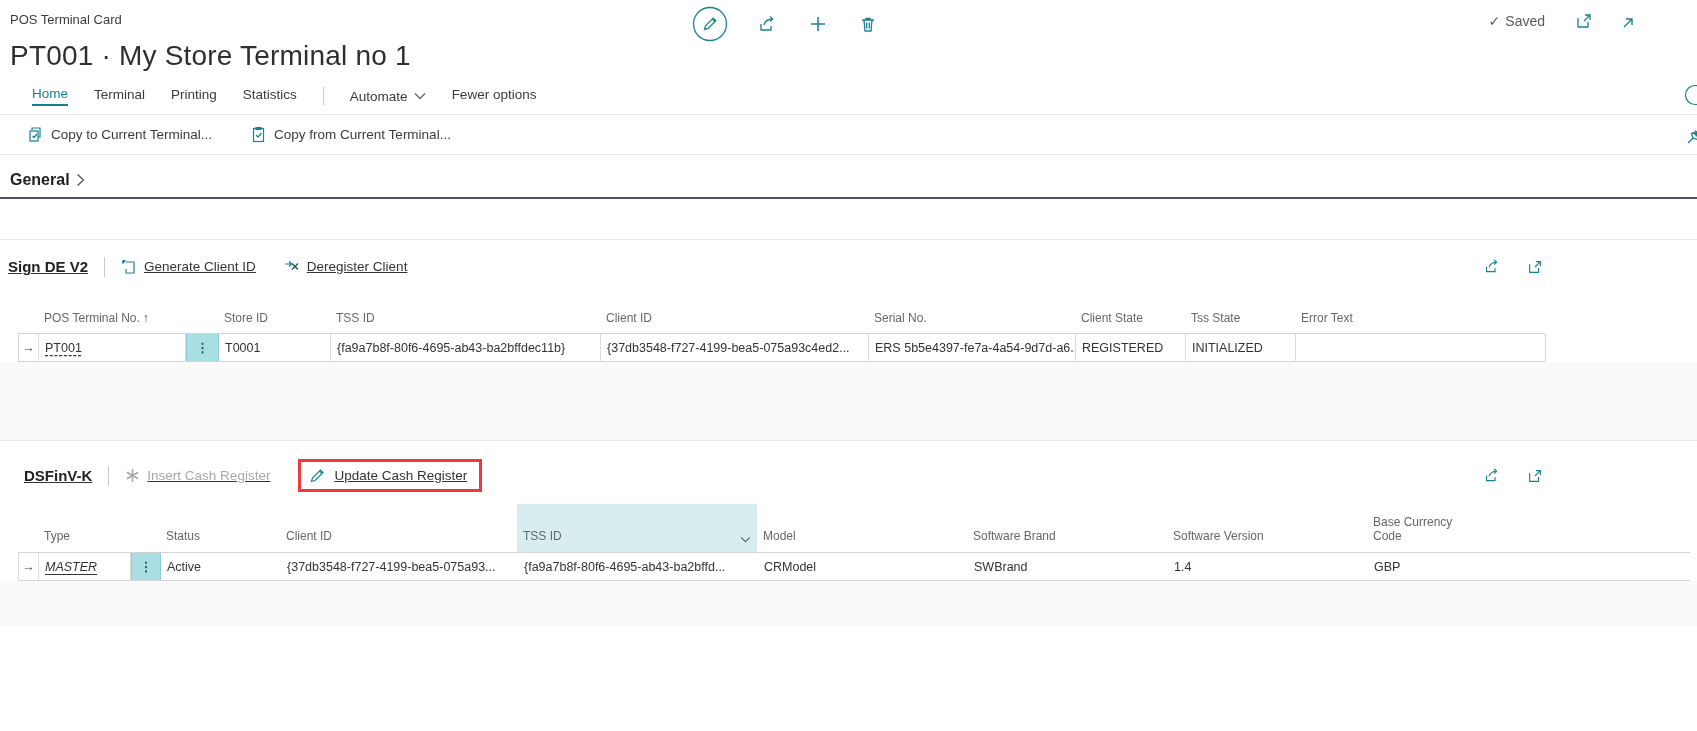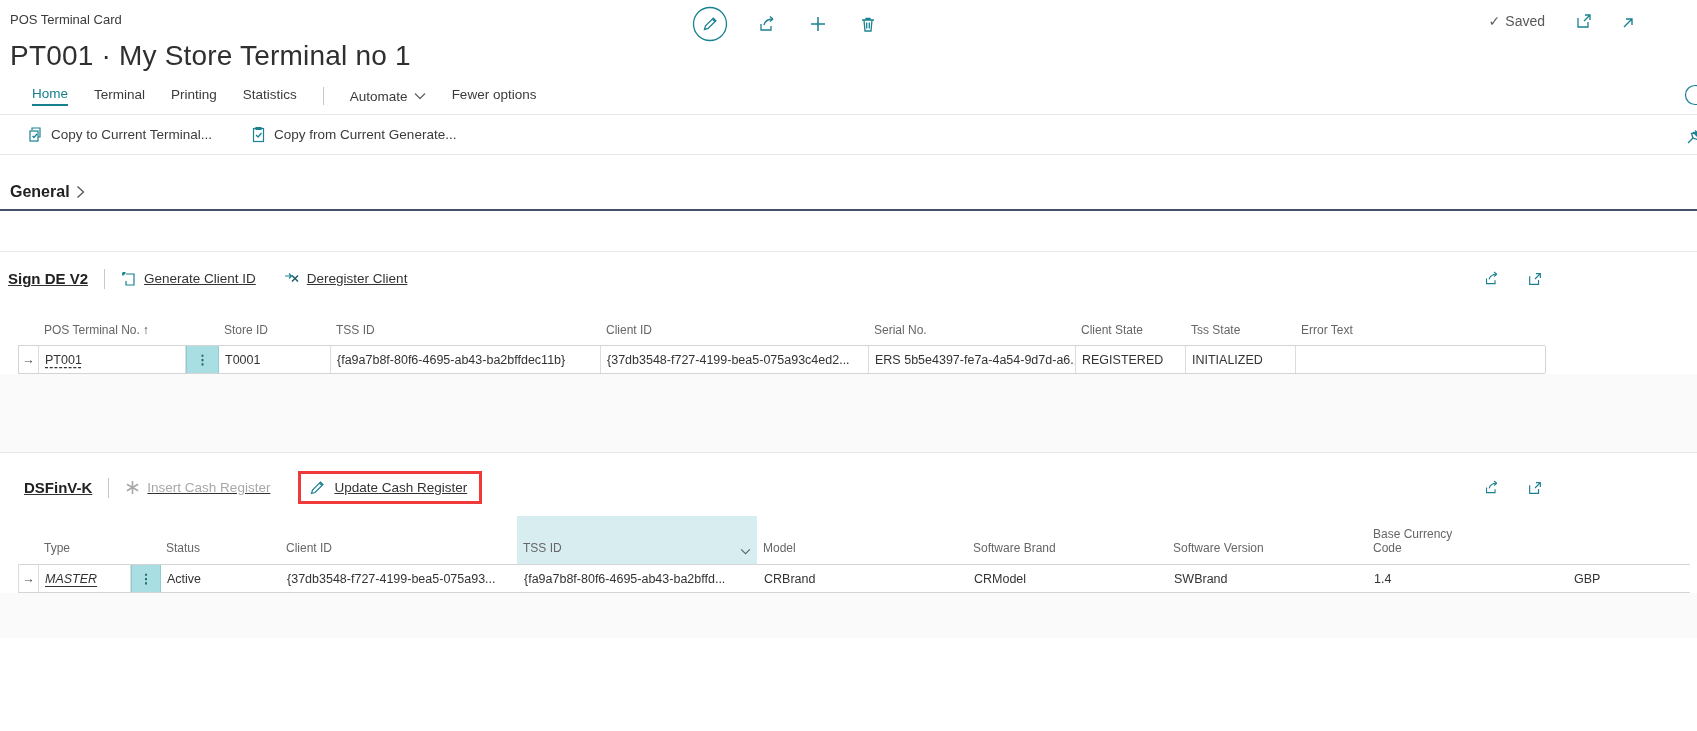--- a/index.html
+++ b/index.html
@@ -31,21 +31,21 @@
   .tab.active { color:#17808d; border-bottom:2px solid #17808d; }
   .tab-sep { width:1px; height:18px; background:#c8c8c8; }
   .tab-drop { display:flex; align-items:center; gap:6px; cursor:pointer; }
 
   
   .cmdbar { position:relative; display:flex; align-items:center; gap:38px; padding:11px 0 11px 27px; border-bottom:1px solid #e6e6e6; font-size:13.5px; color:#3b3b3b; }
   .cmd { display:flex; align-items:center; gap:7px; cursor:pointer;text-align:right; }
   .cmd.disabled { color:#a8a8a8; cursor:default; }
 
   
-  .general-wrap { margin-top:28px; }
+  .general-wrap { margin-top:16px; }
   .general-head { display:flex; align-items:center; gap:6px; margin-left:10px; font-size:16px; font-weight:700; color:#222; cursor:pointer; }
   .general-rule { margin-top:8px; height:2px; background:#44536a; }
 
   
   .part { border-top:1px solid #e8e8e8; }
   .part1 { margin-top:40px; }
   .part2 { margin-top:0; }
   .part-head { display:flex; align-items:center; padding:14px 0 10px 8px;text-decoration:underline; }
   .part-title { font-size:15px; font-weight:700; color:#222; }
   .ph-sep { width:1px; height:20px; background:#c8c8c8; margin:0 16px; }
@@ -164,21 +164,21 @@
     <span>Copy to Current Terminal...</span>
   </span>
   <span class="cmd">
     <span class="teal">
       <svg width="17" height="17" viewBox="0 0 17 17" fill="none" stroke="currentColor" stroke-width="1.2">
         <rect x="3.5" y="2.5" width="10" height="13"></rect>
         <path d="M6 1.5 h5 v2 h-5 z" fill="currentColor"></path>
         <path d="M6 9 l2 2 3.5-4"></path>
       </svg>
     </span>
-    <span>Copy from Current Generate...</span>
+    <span>Copy from Current Terminal...</span>
   </span>
   <span class="edge-cut" style="right:-5px; top:14px;">
     <svg width="16" height="16" viewBox="0 0 16 16" fill="none" stroke="currentColor" stroke-width="1.3">
       <path d="M2 14 l5-5 M7 3 l6 6 M9 1.5 l5.5 5.5 M7 9 l-1.5-4.5 4-1 3 3 -1 4z"></path>
     </svg>
   </span>
 </div>
 
 <div class="general-wrap">
   <div class="general-head">
@@ -329,20 +329,19 @@
 
   <div class="grid g2 grow">
     <div class="cell gutter">→</div>
     <div class="cell" style="border-right:1px solid #dcdcdc;font-style:italic;">
         <span class="link-solid">MASTER</span>
       </div>
     <div class="cell opt">⋮</div>
     <div class="cell">Active</div>
     <div class="cell">{37db3548-f727-4199-bea5-075a93...</div>
     <div class="cell">{fa9a7b8f-80f6-4695-ab43-ba2bffd...</div>
-    <div class="cell">CRBrand</div>
     <div class="cell">CRModel</div>
     <div class="cell">SWBrand</div>
     <div class="cell">1.4</div>
     <div class="cell">GBP</div>
   </div>
   <div class="filler2"></div>
 </div>
 
 </body></html>

